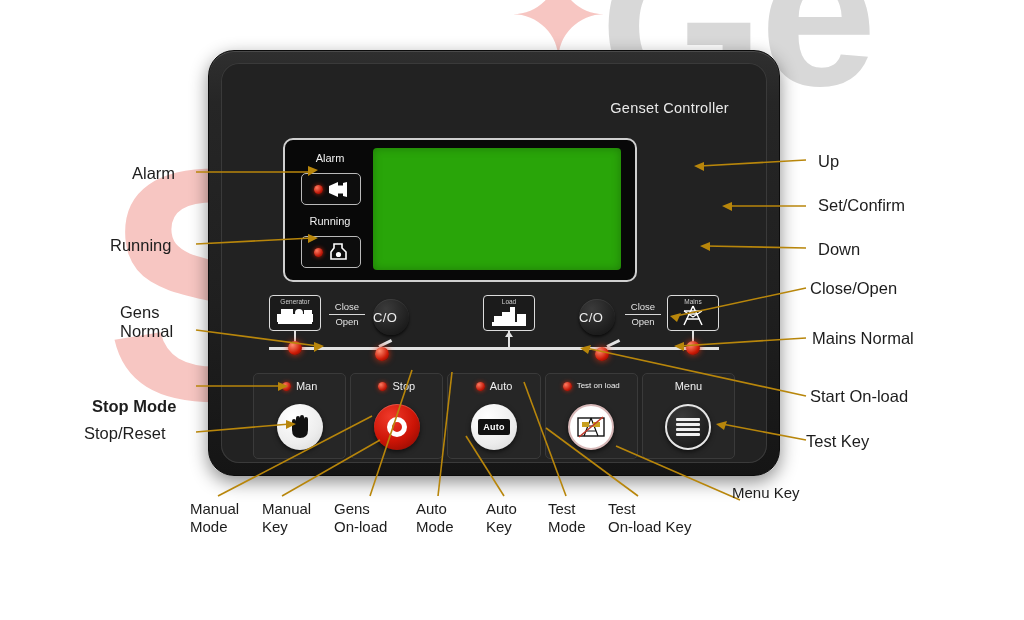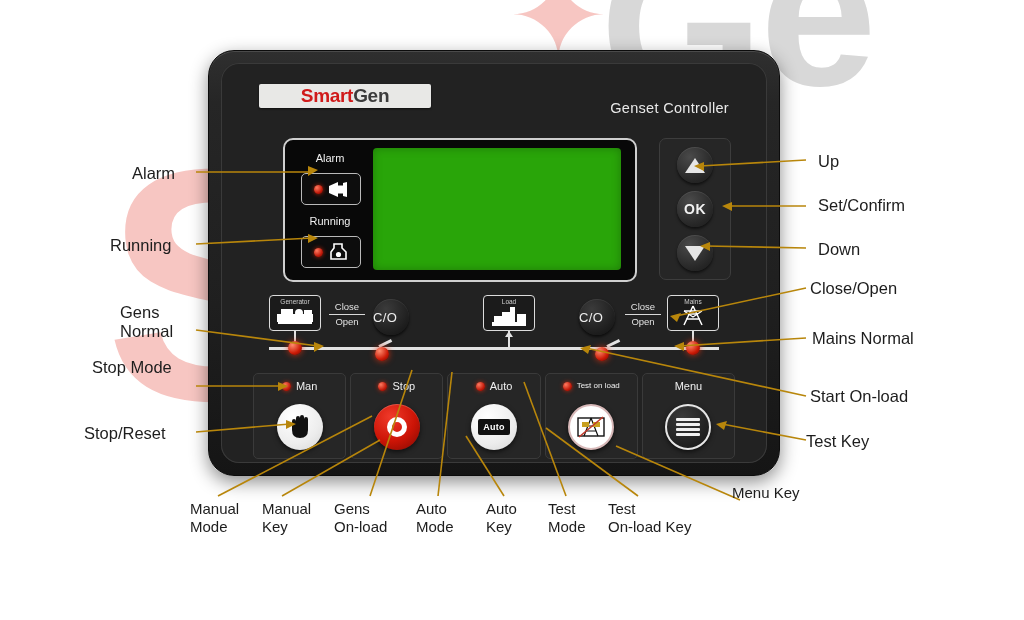--- a/index.html
+++ b/index.html
@@ -177,25 +177,20 @@
 <body>
 
 <div class="wm wm-s">S</div>
 <div class="wm wm-star">✦</div>
 <div class="wm wm-g1">G</div>
 <div class="wm wm-g2">e</div>
 
 <div id="panel">
   <div id="panel-inner">
 
-    <div class="logo-plate">
-      <span class="logo-text">
-        <span class="a">Smart</span><span class="b">Gen</span>
-      </span>
-    </div>
     <div class="genset-title">Genset Controller</div>
 
     <div id="display-block">
       <div class="ind-label alarm">Alarm</div>
       <div class="ind alarm">
         <span class="led-sm"></span>
         <svg width="22" height="15" viewBox="0 0 22 15">
           <path d="M2 4 L11 0 L11 15 L2 11 Z" fill="#fff"></path>
           <rect x="11" y="3.5" width="5" height="8" fill="#fff"></rect>
           <path d="M16 1 L20 0 L20 15 L16 14 Z" fill="#fff"></path>
@@ -207,31 +202,20 @@
         <span class="led-sm"></span>
         <svg width="22" height="18" viewBox="0 0 22 18">
           <path d="M7 1 L15 1 L15 5 L19 9 L19 16 L4 16 L4 9 L7 5 Z" fill="none" stroke="#fff" stroke-width="1.6"></path>
           <circle cx="11.5" cy="11.5" r="2.6" fill="#fff"></circle>
         </svg>
       </div>
 
       <div class="lcd"></div>
     </div>
 
-    <div id="navpad">
-      <div class="navbtn up">
-        <span class="tri up"></span>
-      </div>
-      <div class="navbtn ok">
-        <span class="oklabel">OK</span>
-      </div>
-      <div class="navbtn dn">
-        <span class="tri dn"></span>
-      </div>
-    </div>
 
     <div id="flow">
       <div class="bus"></div>
 
       <div class="iconbox" style="left:8px;">
         <span class="cap">Generator</span>
         <svg width="42" height="22" viewBox="0 0 42 22">
           <rect x="3" y="9" width="36" height="8" fill="#fff"></rect>
           <rect x="7" y="4" width="12" height="6" fill="#fff"></rect>
           <circle cx="25" cy="8" r="4" fill="#fff"></circle>
@@ -396,21 +380,21 @@
     <polygon points="580,348 591,345 588,354"></polygon>
     <polygon points="716,424 727,421 724,430"></polygon>
   </g>
 </svg>
 
 <div>
   <div class="lbl" style="left:132px;top:164px;">Alarm</div>
   <div class="lbl" style="left:110px;top:236px;">Running</div>
   <div class="lbl" style="left:120px;top:303px;">Gens
 Normal</div>
-  <div class="lbl" style="left:92px;top:358px;">Stop Mode</div>
+  <div class="lbl" style="left:92px;top:397px;font-weight:bold;">Stop Mode</div>
   <div class="lbl" style="left:84px;top:424px;">Stop/Reset</div>
 
   <div class="lbl r" style="left:818px;top:152px;">Up</div>
   <div class="lbl r" style="left:818px;top:196px;">Set/Confirm</div>
   <div class="lbl r" style="left:818px;top:240px;">Down</div>
   <div class="lbl r" style="left:810px;top:279px;">Close/Open</div>
   <div class="lbl r" style="left:812px;top:329px;">Mains Normal</div>
   <div class="lbl r" style="left:810px;top:387px;">Start On-load</div>
   <div class="lbl r" style="left:806px;top:432px;">Test Key</div>
 

